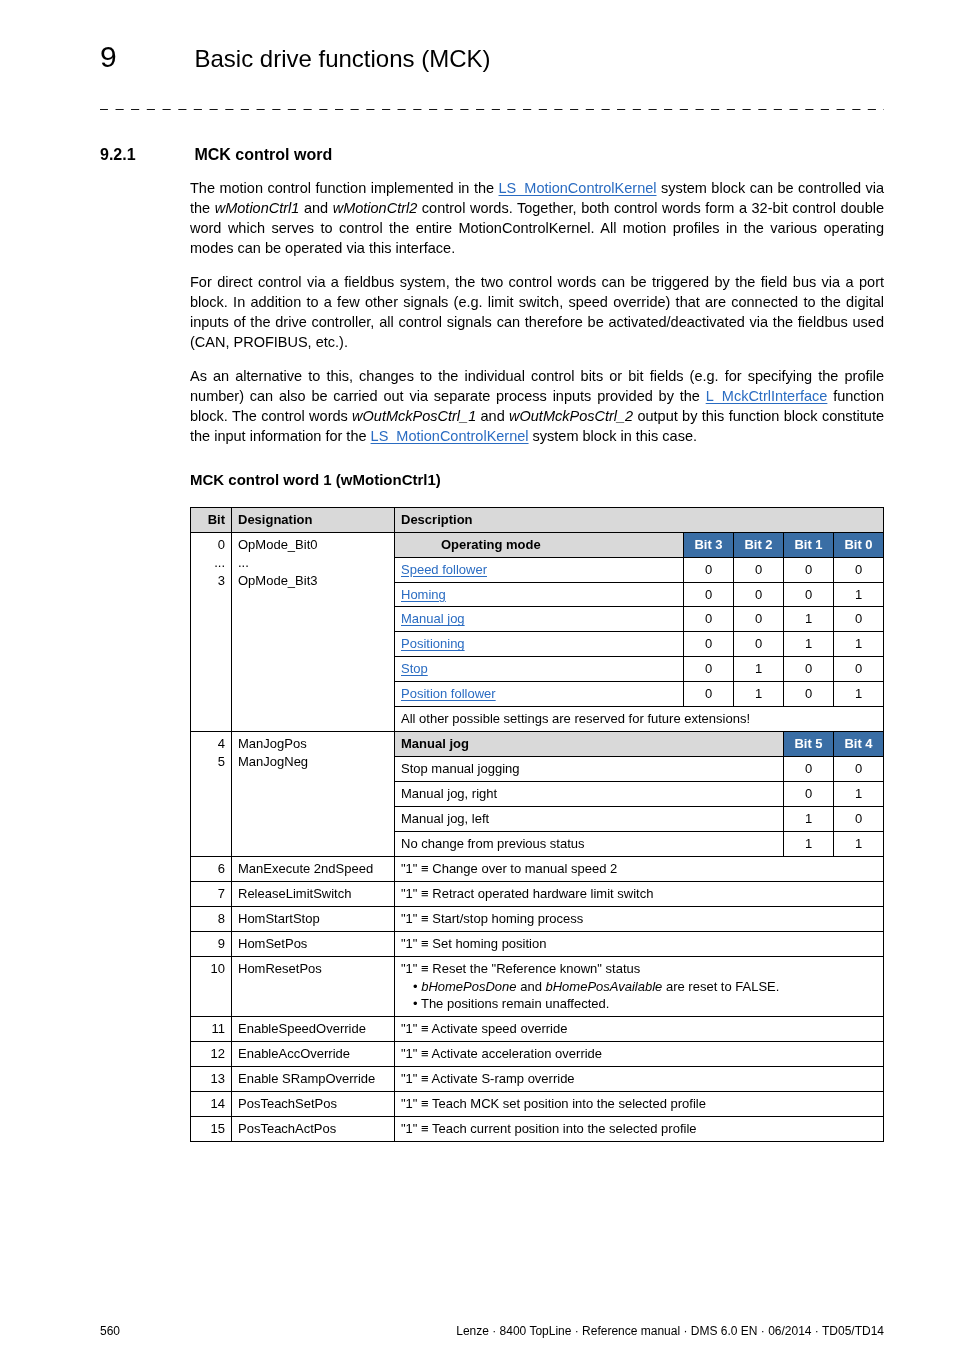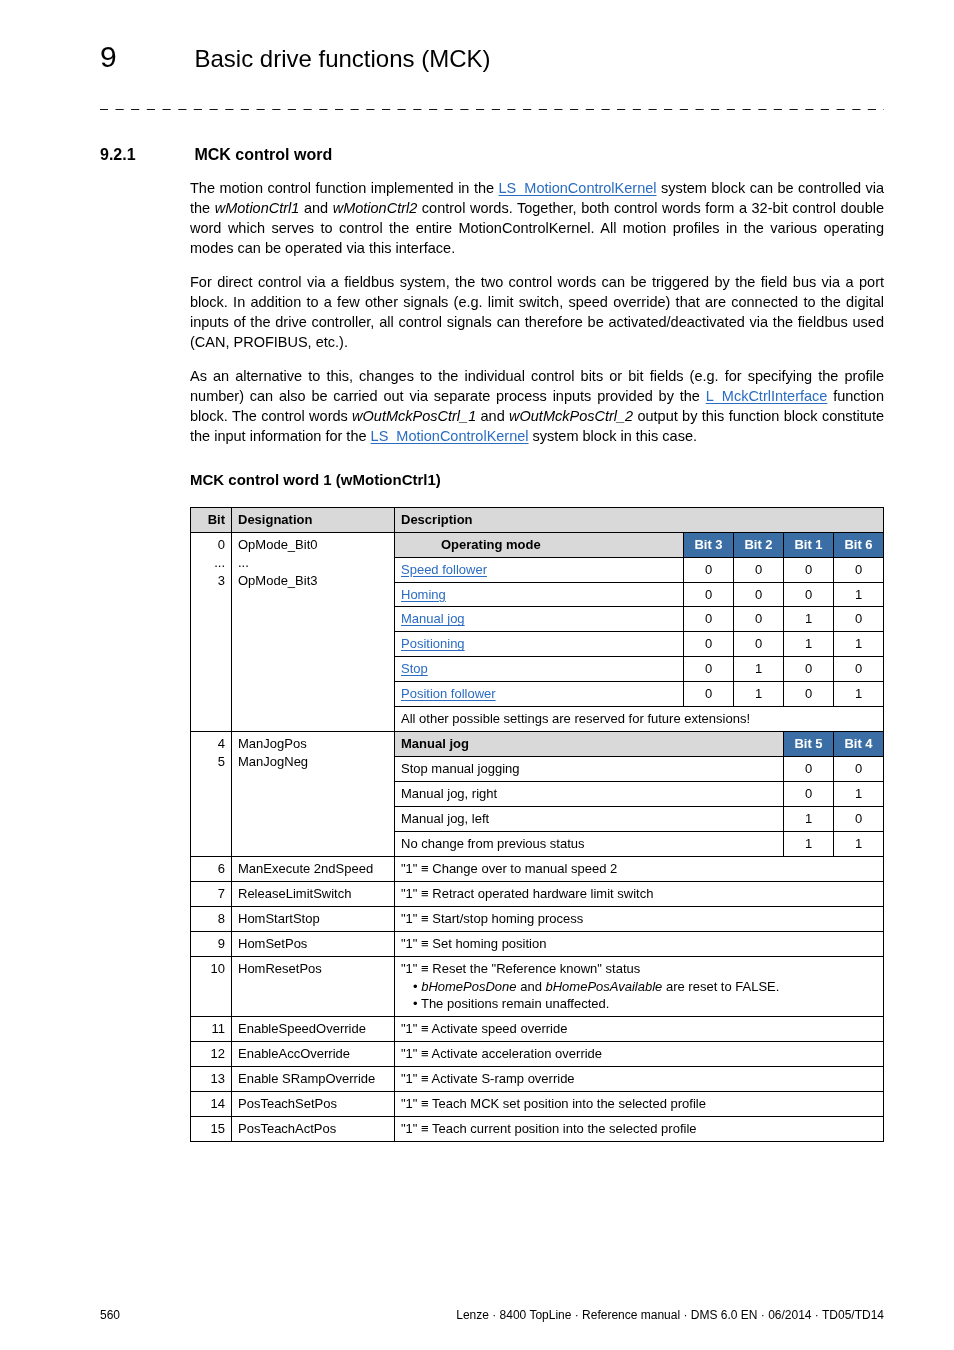--- a/index.html
+++ b/index.html
@@ -89,21 +89,21 @@
   .note-row td {
     text-align: left;
     border-right: 1px solid #000;
   }
   .nowrap { white-space: nowrap; }
   .bullet { margin: 0; padding-left: 12px; list-style: none; }
   .bullet li::before { content: "• "; }
 
   .footer {
     position: absolute;
-    bottom: 28px;
+    bottom: 12px;
     left: 100px;
     right: 70px;
     font-size: 12px;
     display: flex;
     justify-content: space-between;
   }
 </style>
 </head>
 <body>
 
@@ -161,21 +161,21 @@
           </td>
           <td rowspan="8">
             <div>OpMode_Bit0</div>
             <div>...</div>
             <div>OpMode_Bit3</div>
           </td>
           <td class="bold" style="background:#d9d9d9;padding-left:46px;">Operating mode</td>
           <td class="blue-head">Bit 3</td>
           <td class="blue-head">Bit 2</td>
           <td class="blue-head">Bit 1</td>
-          <td class="blue-head">Bit 6</td>
+          <td class="blue-head">Bit 0</td>
         </tr>
         <tr>
           <td><span class="link">Speed follower</span></td>
           <td class="center">0</td>
           <td class="center">0</td>
           <td class="center">0</td>
           <td class="center">0</td>
         </tr>
         <tr>
           <td><span class="link">Homing</span></td>

